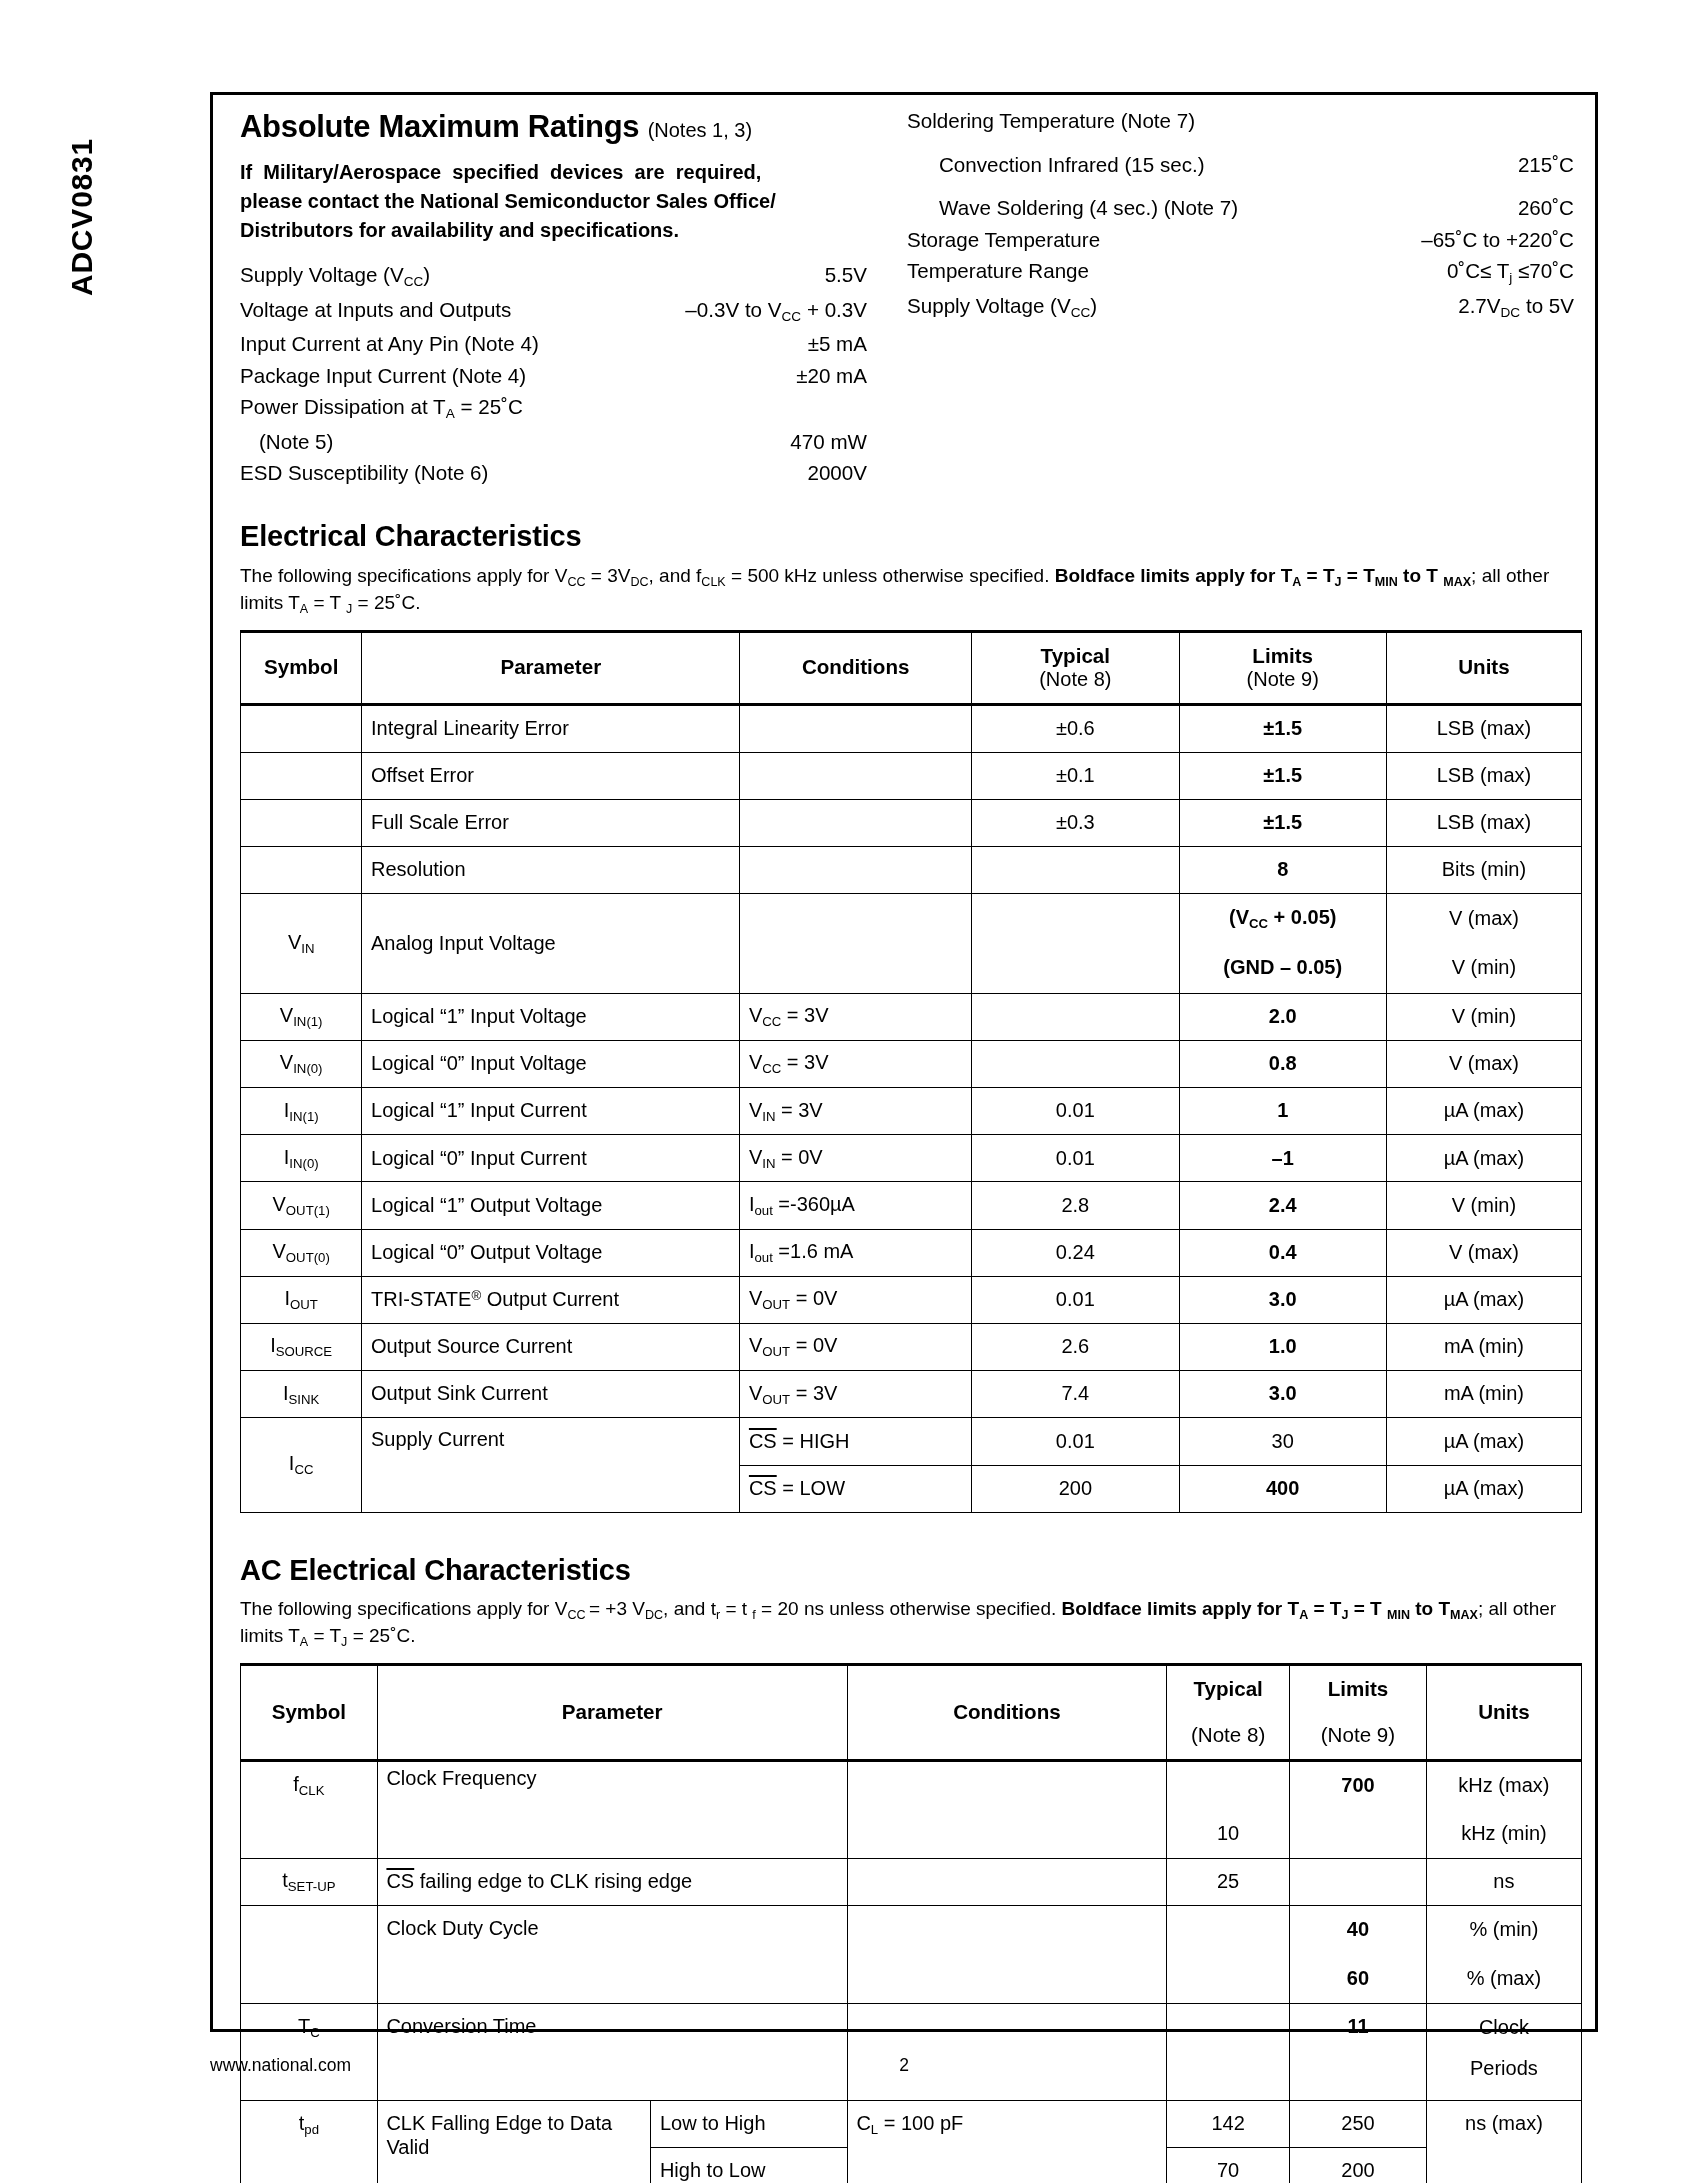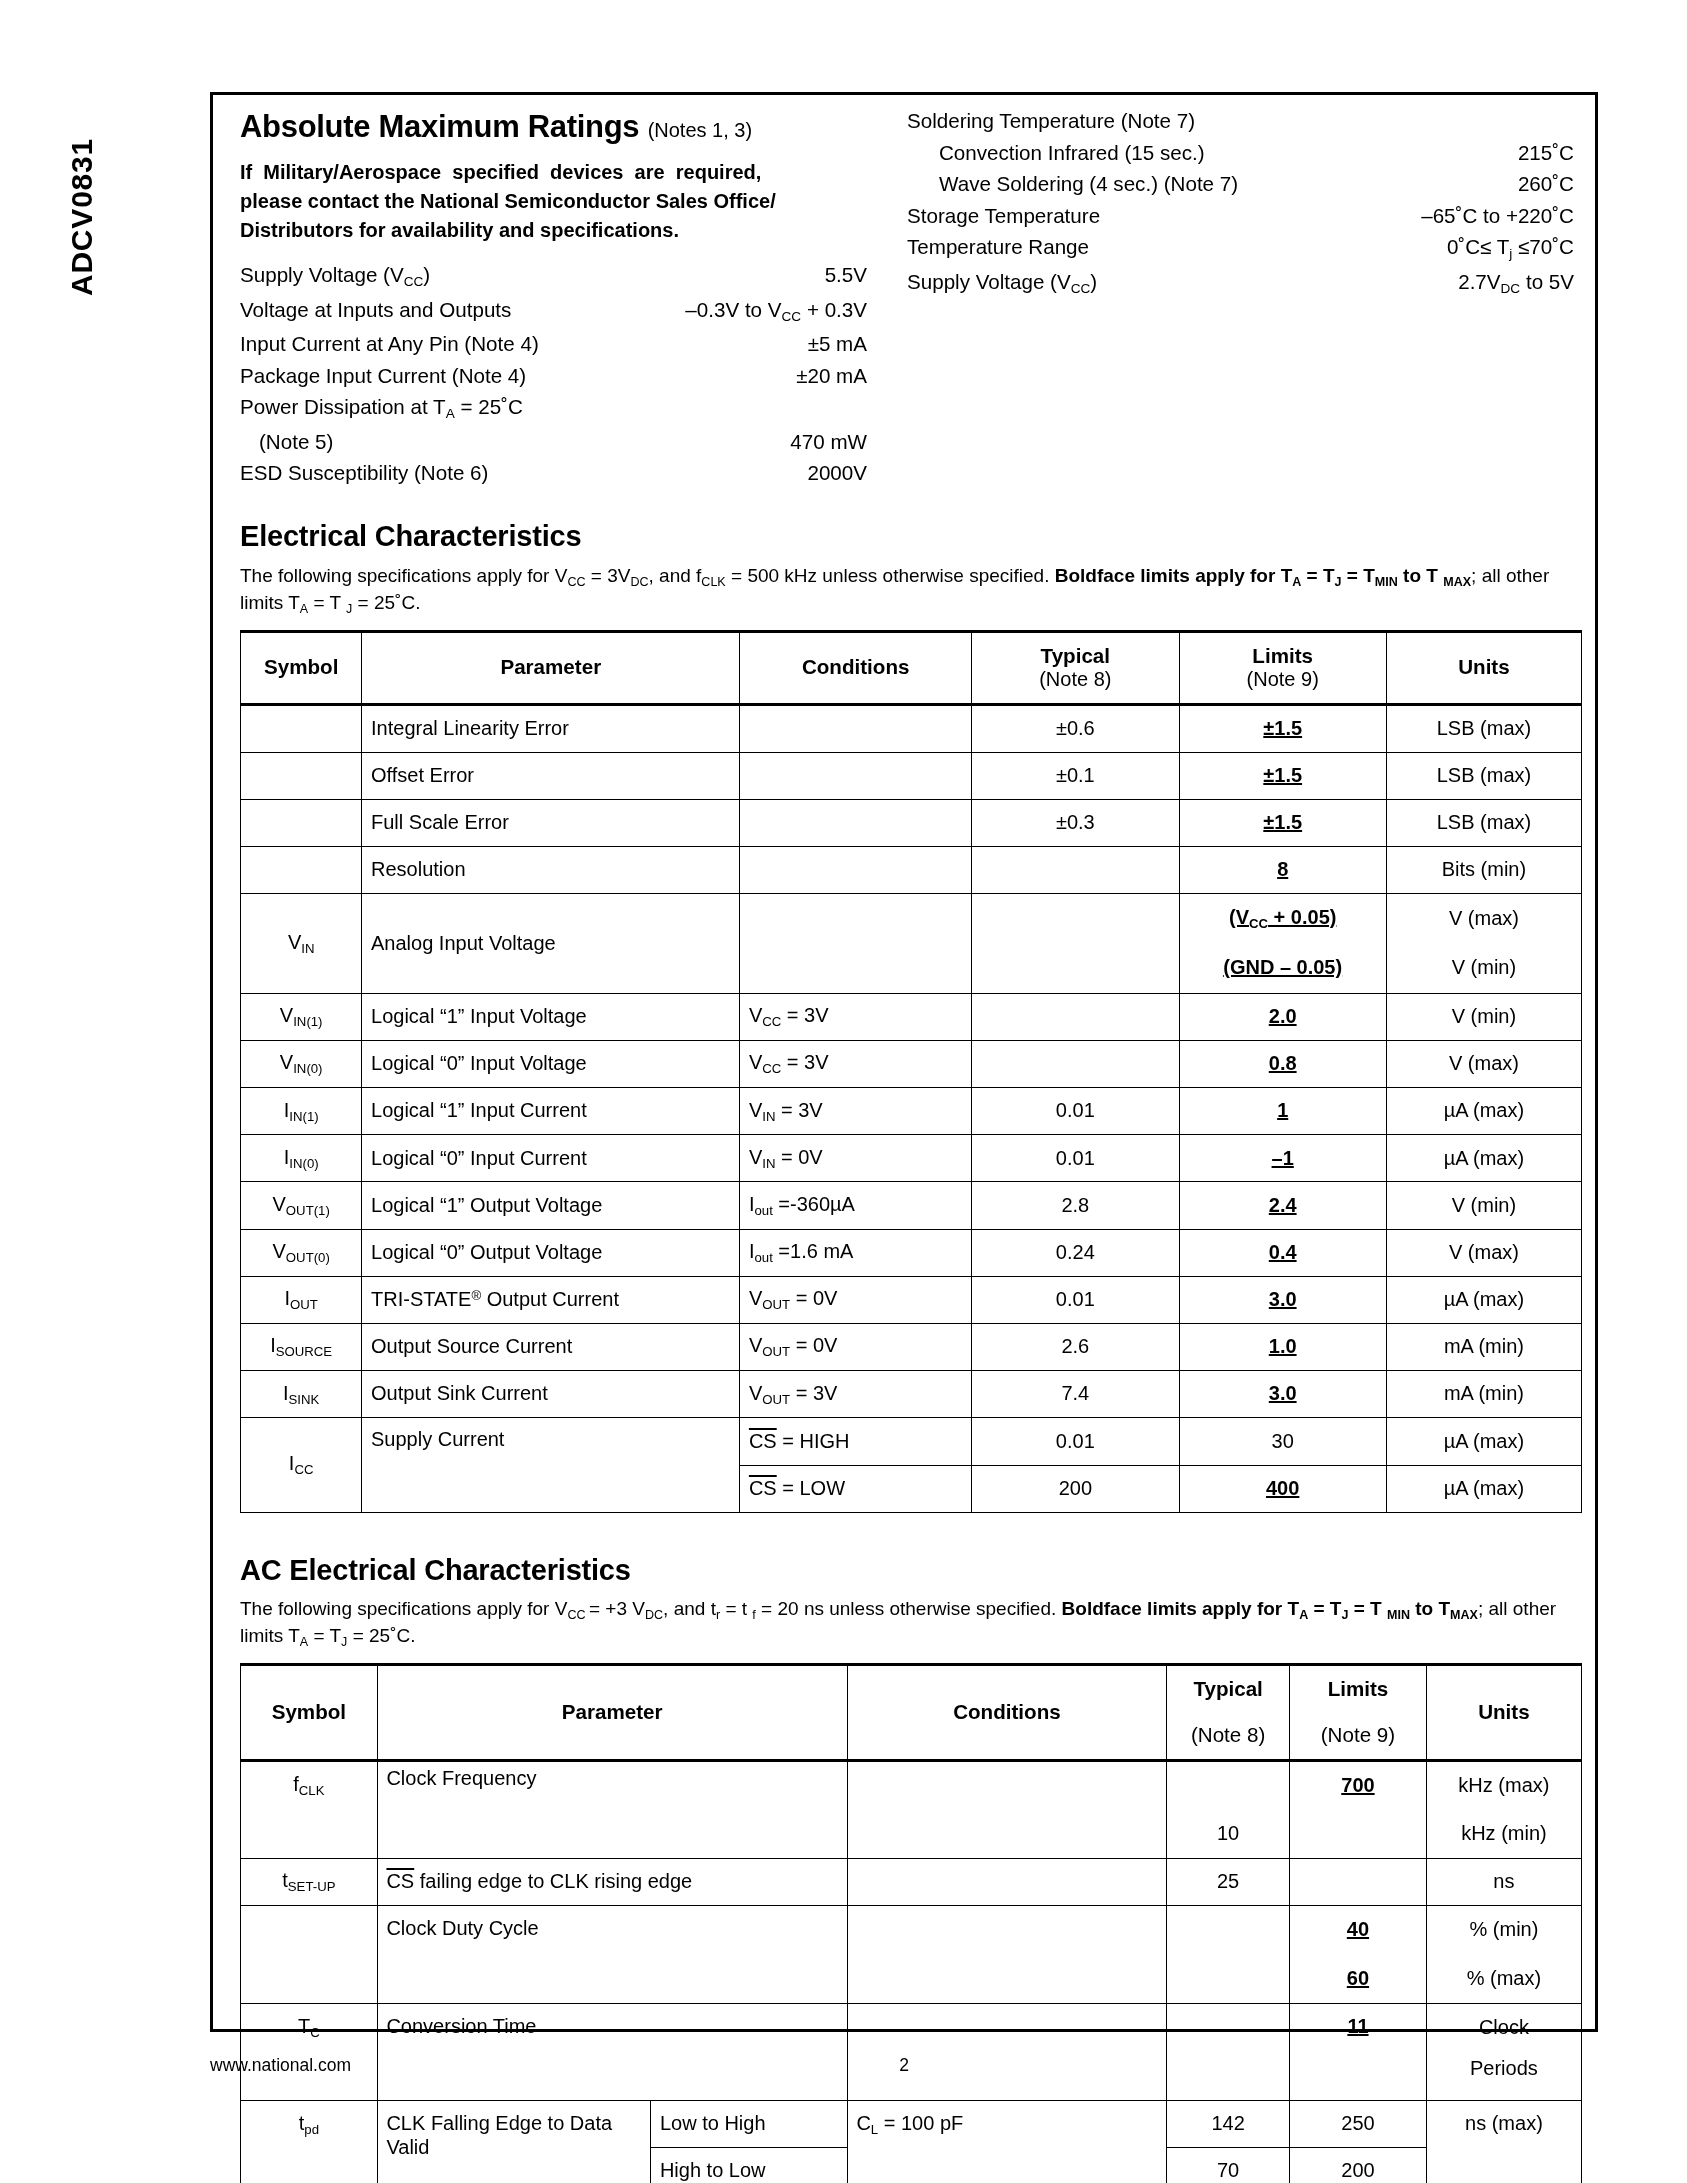--- a/index.html
+++ b/index.html
@@ -88,21 +88,21 @@
   .spec-row {
     display: flex;
     justify-content: space-between;
     font-size: 20.6px;
     line-height: 1.0;
     margin-bottom: 11px;
     align-items: baseline;
   }
   .spec-row .lbl { white-space: nowrap; }
   .spec-row .val { white-space: nowrap; text-align: right; }
-  .spec-row.ind1 .lbl { padding-left: 32px; }
+  .spec-row.ind1 .lbl { padding-left: 32px; margin-top: 12px; }
   .spec-row.ind2 .lbl { padding-left: 19px; }
 
   sub { font-size: 0.66em; vertical-align: -0.28em; }
   sup { font-size: 0.66em; vertical-align: 0.45em; }
 
   h2.sec2 {
     font-size: 29px;
     font-weight: bold;
     margin: 25.4px 0 9.5px 0;
     letter-spacing: -0.2px;
@@ -135,21 +135,21 @@
     font-size: 20.6px;
     padding-top: 11px;
     padding-bottom: 11px;
   }
   table.spec thead th .note {
     display: block;
     font-weight: normal;
     font-size: 20px;
   }
   table.spec .lft { text-align: left; }
-  table.spec .bold { font-weight: bold; text-decoration: underline; }
+  table.spec .bold { font-weight: bold; }
   table.spec .thick-top { border-top: 3.2px solid #000; }
   table.spec .thick-bot { border-bottom: 3.2px solid #000; }
   table.spec .noline-bot { border-bottom: none; }
   table.spec .noline-top { border-top: none; }
   table.spec tr.rowh td { height: 35px; }
 
   .ovl { text-decoration: overline; }
 
   .footer {
     position: absolute;

